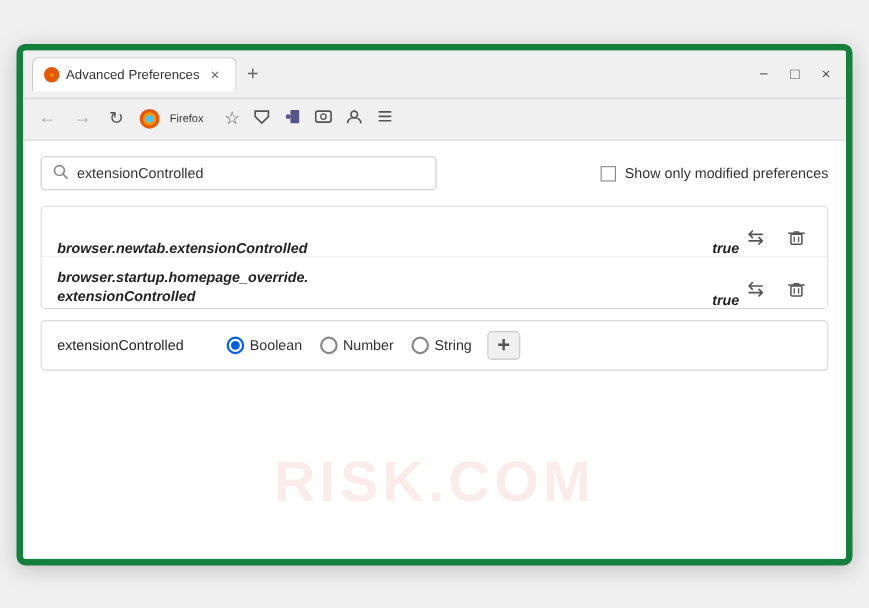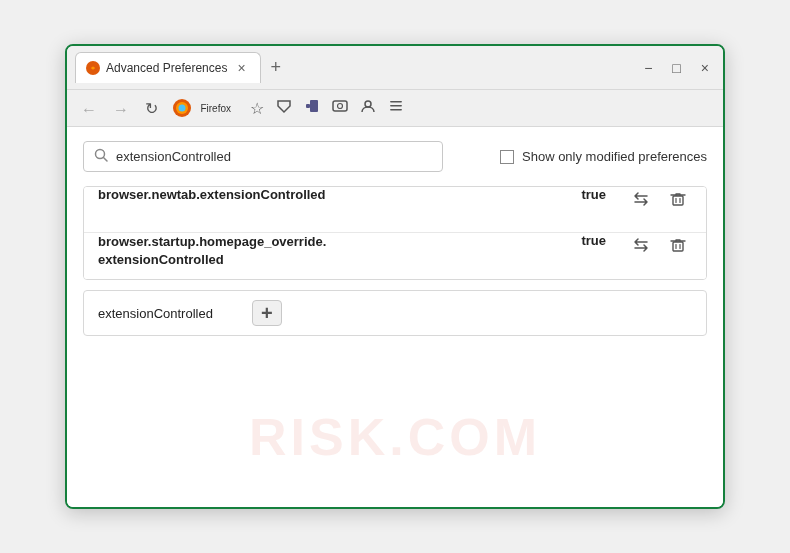--- a/index.html
+++ b/index.html
@@ -8,23 +8,23 @@
       background: #f0f0f0;
       display: flex;
       justify-content: center;
       align-items: center;
       width: 790px;
       height: 553px;
       overflow: hidden;
     }
 
     .browser-window {
-      width: 660px;
+      width: 760px;
       background: #f9f9fb;
-      border: 2px solid #15803d;
+      border: 6px solid #15803d;
       border-radius: 8px;
       overflow: hidden;
       box-shadow: 0 4px 20px rgba(0,0,0,0.2);
     }
 
     
     .title-bar {
       background: #f0f0f0;
       display: flex;
       align-items: center;
@@ -251,40 +251,40 @@
     
     .prefs-table {
       border: 1px solid #d8d8d8;
       border-radius: 4px;
       overflow: hidden;
       margin-bottom: 10px;
     }
 
     .pref-row {
       display: flex;
-      align-items: flex-start;
+      align-items: flex-end;
       padding: 0 14px;
       min-height: 46px;
       border-bottom: 1px solid #e8e8e8;
       background: #fff;
+      font-style: italic;
     }
     .pref-row:last-child { border-bottom: none; }
 
     .pref-name {
       font-size: 13px;
       font-weight: bold;
       color: #222;
       flex: 1;
     }
 
     .pref-value {
       font-size: 13px;
       font-weight: bold;
       color: #222;
-      margin-right: 20px;
     }
 
     .pref-actions {
       display: flex;
       gap: 8px;
       align-items: center;
     }
 
     .pref-action-btn {
       cursor: pointer;
@@ -528,17 +528,31 @@
                 <line x1="10" y1="7.5" x2="10" y2="11.5" stroke="#555" stroke-width="1.2" stroke-linecap="round"></line>
               </svg>
             </span>
           </button>
         </div>
       </div>
     </div>
 
     <div class="add-pref-row">
       <span class="add-pref-name">extensionControlled</span>
+      <div class="radio-group">
+        <label class="radio-item">
+          <div class="radio-circle selected"></div>
+          <span>Boolean</span>
+        </label>
+        <label class="radio-item">
+          <div class="radio-circle"></div>
+          <span>Number</span>
+        </label>
+        <label class="radio-item">
+          <div class="radio-circle"></div>
+          <span>String</span>
+        </label>
+      </div>
       <button class="add-btn">+</button>
     </div>
 
   </div>
 </div>
 
 </body></html>

